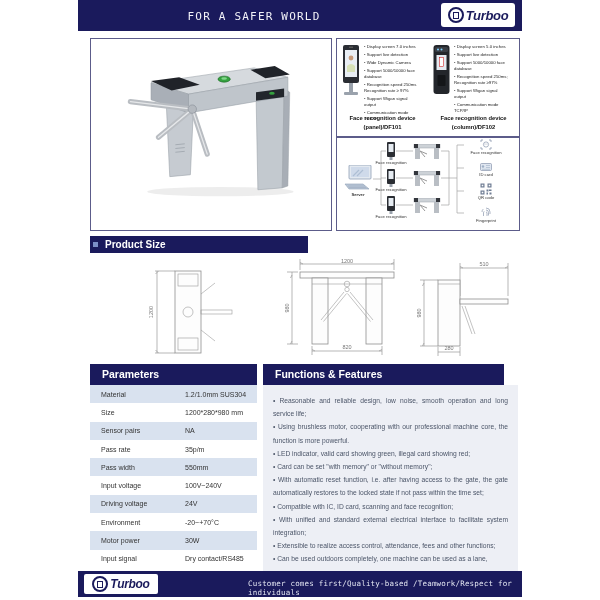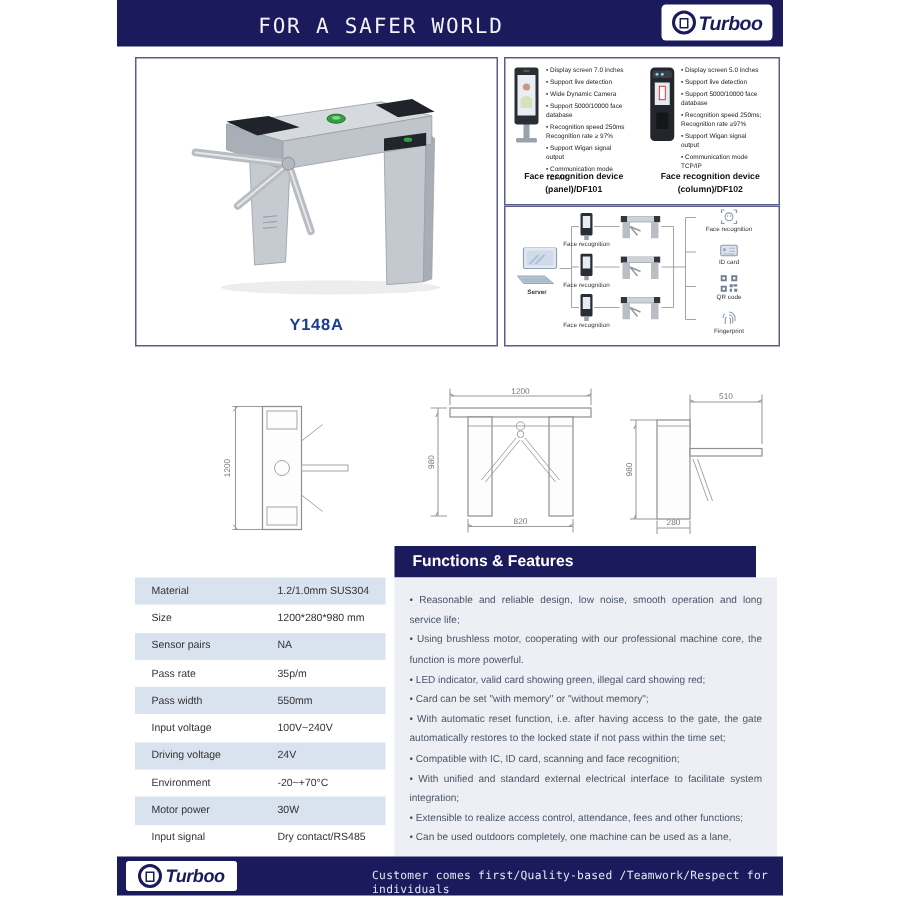--- a/index.html
+++ b/index.html
@@ -2,21 +2,21 @@
 <html><head>
 <meta charset="utf-8">
 <style>
   html,body{margin:0;padding:0;background:#fff;}
   .page{position:relative;width:600px;height:600px;background:#fff;overflow:hidden;
         font-family:"Liberation Sans",sans-serif;color:#222;}
 
   
   .header{position:absolute;left:78px;top:0;width:444px;height:31px;background:#1a1a5c;}
   .header-slogan{position:absolute;left:0;right:92px;top:10px;text-align:center;color:#f2f2f8;
-        font-family:"DejaVu Sans Mono",monospace;font-size:14px;letter-spacing:1.2px;}
+        font-family:"DejaVu Sans Mono",monospace;font-size:11px;letter-spacing:1.2px;}
   .logo-box{position:absolute;right:7px;top:3px;width:74px;height:24px;background:#fff;
         border-radius:3px;display:flex;align-items:center;justify-content:center;gap:2px;text-align:right;}
   .logo-circle{width:12px;height:12px;border:2px solid #1a1a5c;border-radius:50%;
         display:flex;align-items:center;justify-content:center;}
   .logo-circle i{display:block;width:4px;height:5px;border:1.5px solid #1a1a5c;}
   .logo-text{font-size:13px;font-weight:bold;font-style:italic;color:#1a1a5c;letter-spacing:-.3px;}
   .logo-sm .logo-text{font-size:12px;}
 
   
   .product-box{position:absolute;left:90px;top:38px;width:240px;height:191px;border:1px solid #5c5c8a;background:#fff;}
@@ -110,21 +110,20 @@
       <ellipse cx="124" cy="29.4" rx="3" ry="1.3" fill="#83d68c"></ellipse>
 
       <line x1="90" y1="62" x2="24" y2="54" stroke="#b9bdc2" stroke-width="5.5" stroke-linecap="round"></line>
       <line x1="90" y1="62" x2="24" y2="54" stroke="#e6e8ea" stroke-width="1.4" stroke-linecap="round"></line>
       <line x1="90" y1="62" x2="54" y2="92" stroke="#b9bdc2" stroke-width="5.5" stroke-linecap="round"></line>
       <line x1="90" y1="62" x2="54" y2="92" stroke="#e6e8ea" stroke-width="1.4" stroke-linecap="round"></line>
       <line x1="90" y1="62" x2="106" y2="110" stroke="#b9bdc2" stroke-width="5.5" stroke-linecap="round"></line>
       <line x1="90" y1="62" x2="106" y2="110" stroke="#e6e8ea" stroke-width="1.4" stroke-linecap="round"></line>
       <circle cx="90" cy="62" r="4.5" fill="#b4b9bf" stroke="#8a9098" stroke-width="0.7"></circle>
     </svg>
-    <div class="model-label">Y148A</div>
   </div>
 
   <div class="devices-box">
 
     <div class="device-col">
       <div class="device-top">
         <svg width="20" height="56" viewBox="0 0 20 56">
           <rect x="8" y="38" width="4" height="10" fill="#9aa2ac"></rect>
           <rect x="3" y="48" width="14" height="3" rx="1" fill="#9aa2ac"></rect>
           <rect x="2" y="1" width="16" height="38" rx="2" fill="#2a2d33"></rect>
@@ -277,20 +276,23 @@
         <path d="M5,2 a4,4 0 0 1 4,4 v2"></path>
           <path d="M5,4 a2.5,2.5 0 0 1 2.5,2.5 v3"></path>
           <path d="M5,6 a1,1 0 0 1 1,1 v3"></path>
           <path d="M1,6 a4,4 0 0 1 1.2,-2.9"></path>
           <path d="M2.5,10 v-3 a2.5,2.5 0 0 1 .7,-1.7"></path>
       </g>
     </svg>
     <div class="lbl" style="left:124px;top:81px;width:50px;">Fingerprint</div>
   </div>
 
+  <div class="size-bar">
+    <span>Product Size</span>
+  </div>
 
   <div class="drawings">
 
     <svg style="left:55px;top:12px;" width="92" height="92" viewBox="0 0 92 92">
       <path class="dim" d="M12,5 V87 M10,5 H30 M10,87 H30 M10.5,8 l3,-3 M10.5,84 l3,3"></path>
       <text class="dimtxt" x="8" y="46" text-anchor="middle" transform="rotate(-90 8 46)">1200</text>
       <rect class="body-ln" x="30" y="5" width="26" height="82"></rect>
       <rect class="thin" x="33" y="8" width="20" height="12"></rect>
       <rect class="thin" x="33" y="72" width="20" height="12"></rect>
       <circle class="thin" cx="43" cy="46" r="5"></circle>
@@ -321,20 +323,23 @@
       <text class="dimtxt" x="9" y="57" text-anchor="middle" transform="rotate(-90 9 57)">980</text>
       <path class="dim" d="M26,96 H48 M26,91 V100 M48,91 V100"></path>
       <text class="dimtxt" x="37" y="94" text-anchor="middle">280</text>
       <rect class="body-ln" x="26" y="24" width="22" height="66"></rect>
       <path class="thin" d="M26,28 H48"></path>
       <rect class="body-ln" x="48" y="43" width="48" height="5"></rect>
       <path class="thin" d="M50,50 L60,78 M53,50 L63,78"></path>
     </svg>
   </div>
 
+  <div class="param-head">
+    <span>Parameters</span>
+  </div>
   <div class="param-table">
     <div class="t-row">
         <span class="t-label">Material</span>
         <span class="t-value">1.2/1.0mm SUS304</span>
       </div>
     <div class="t-row">
         <span class="t-label">Size</span>
         <span class="t-value">1200*280*980 mm</span>
       </div>
     <div class="t-row">

